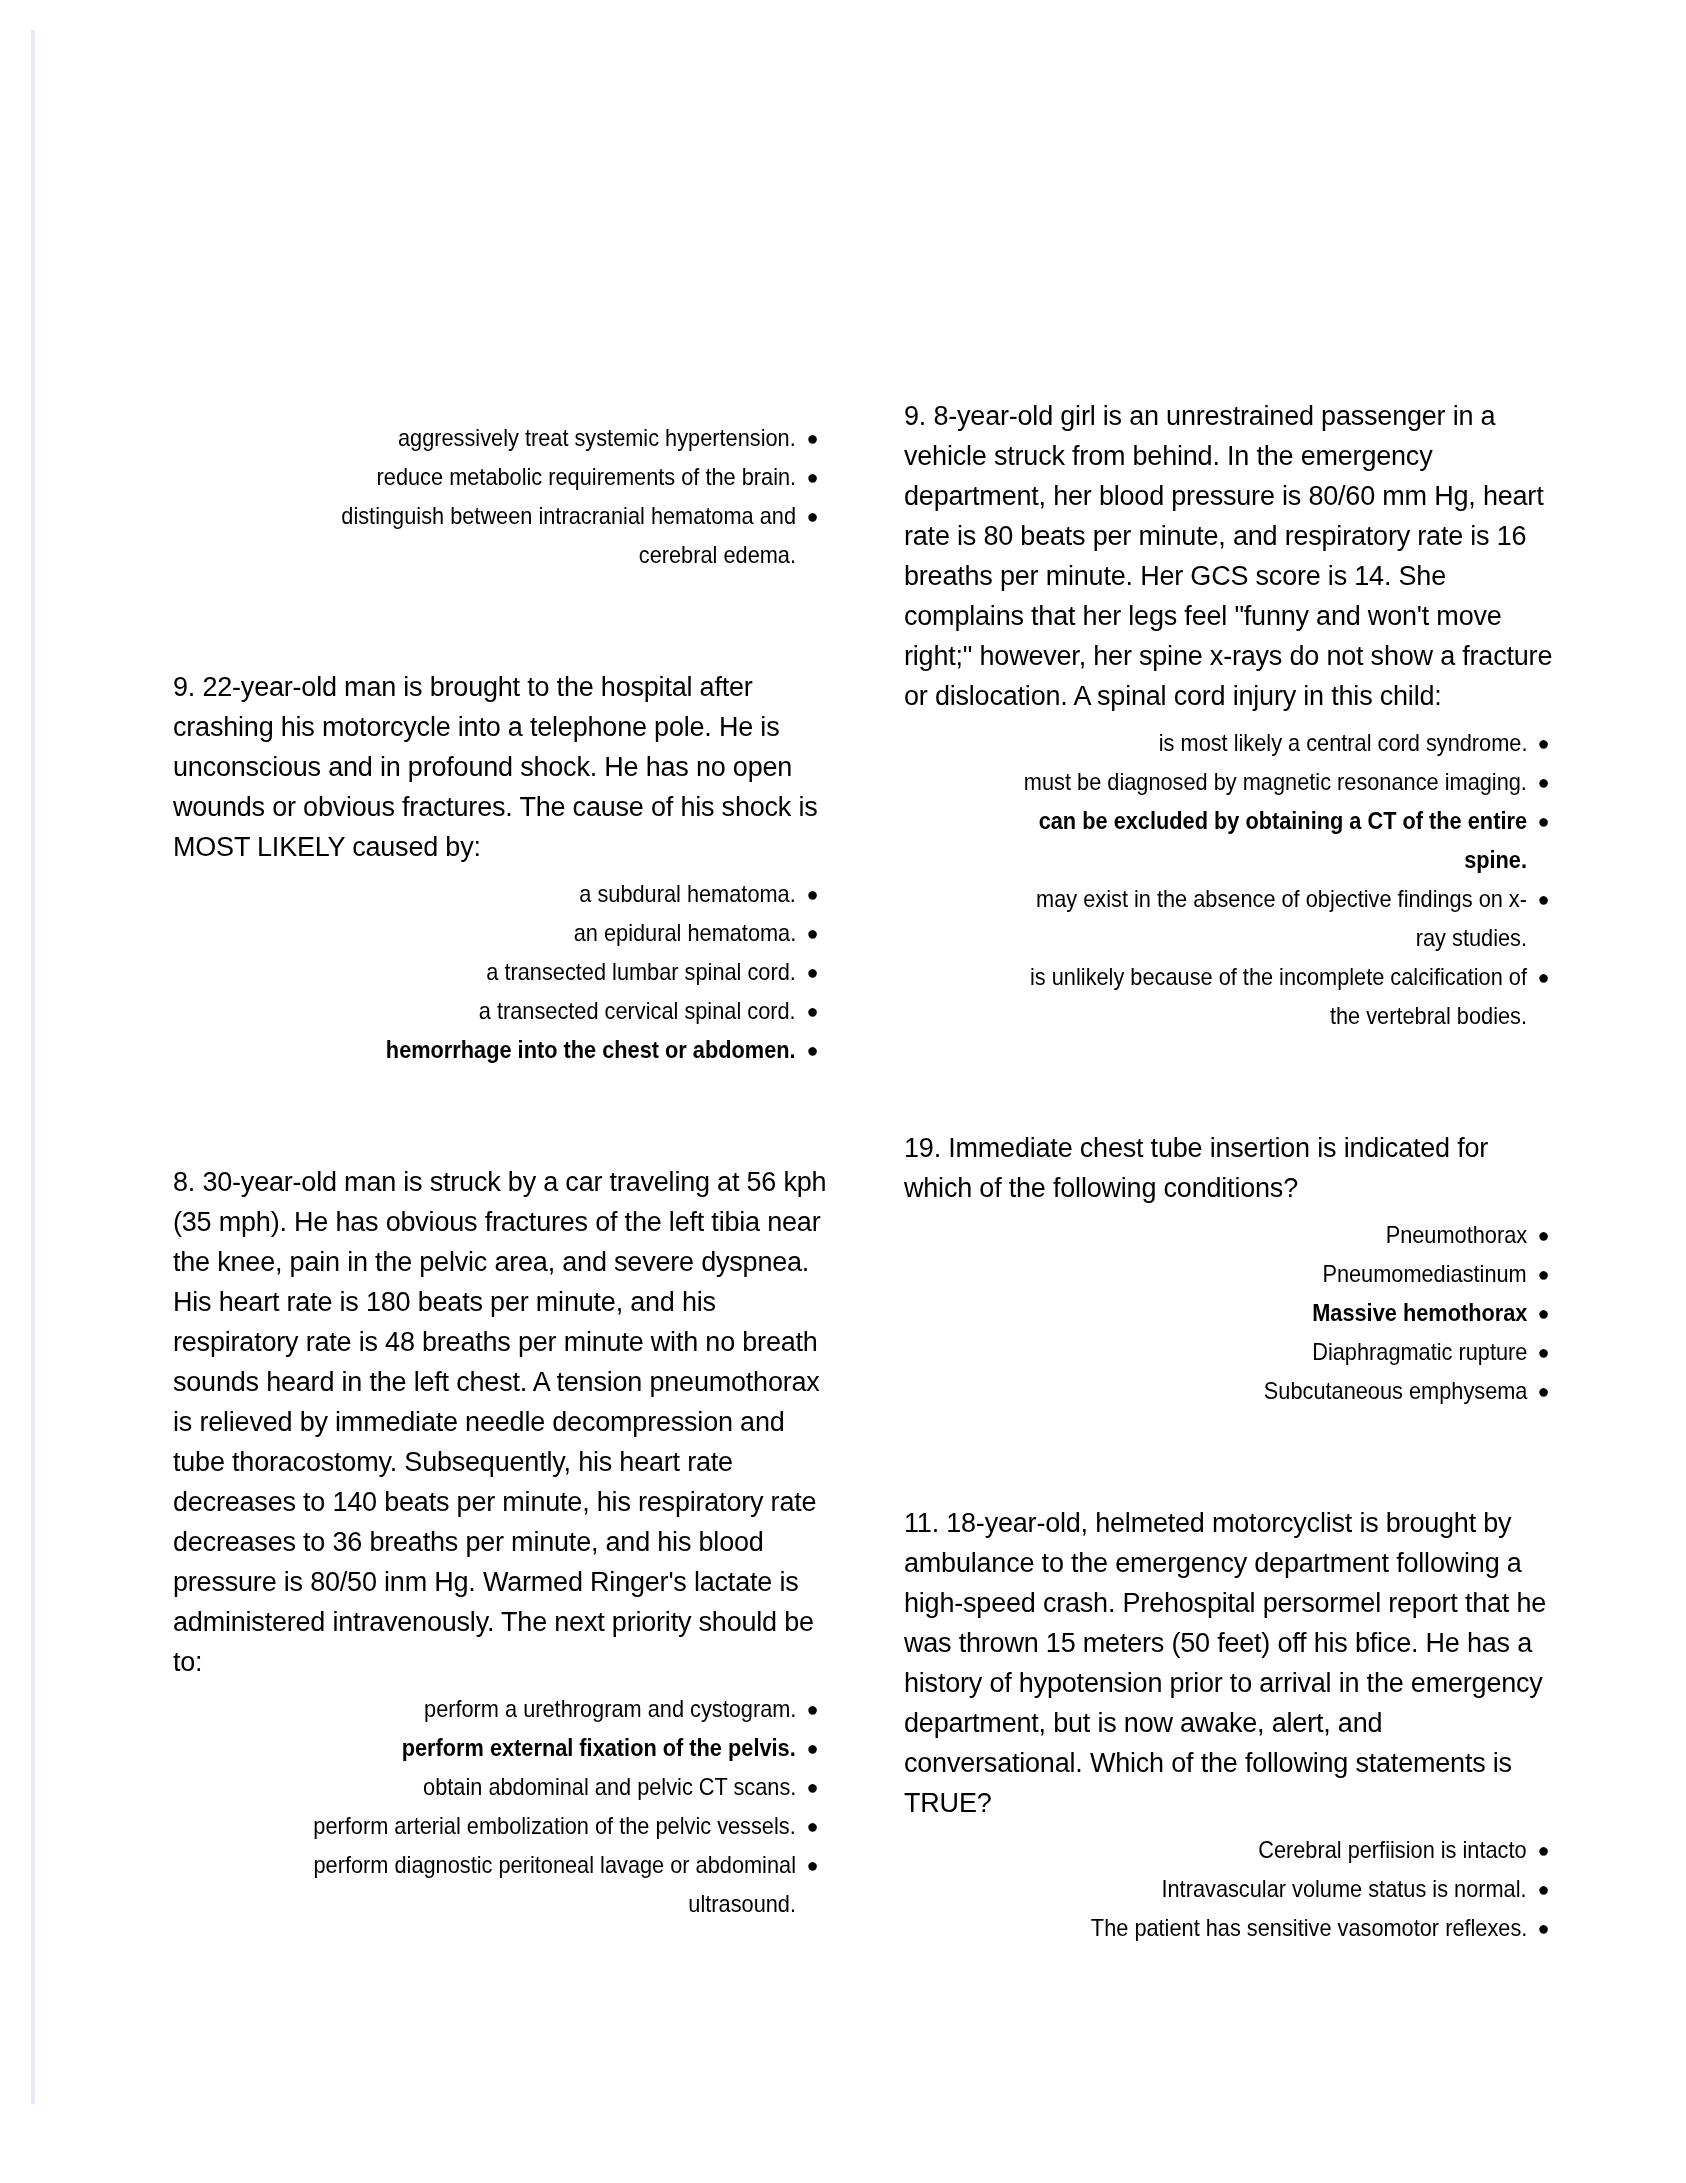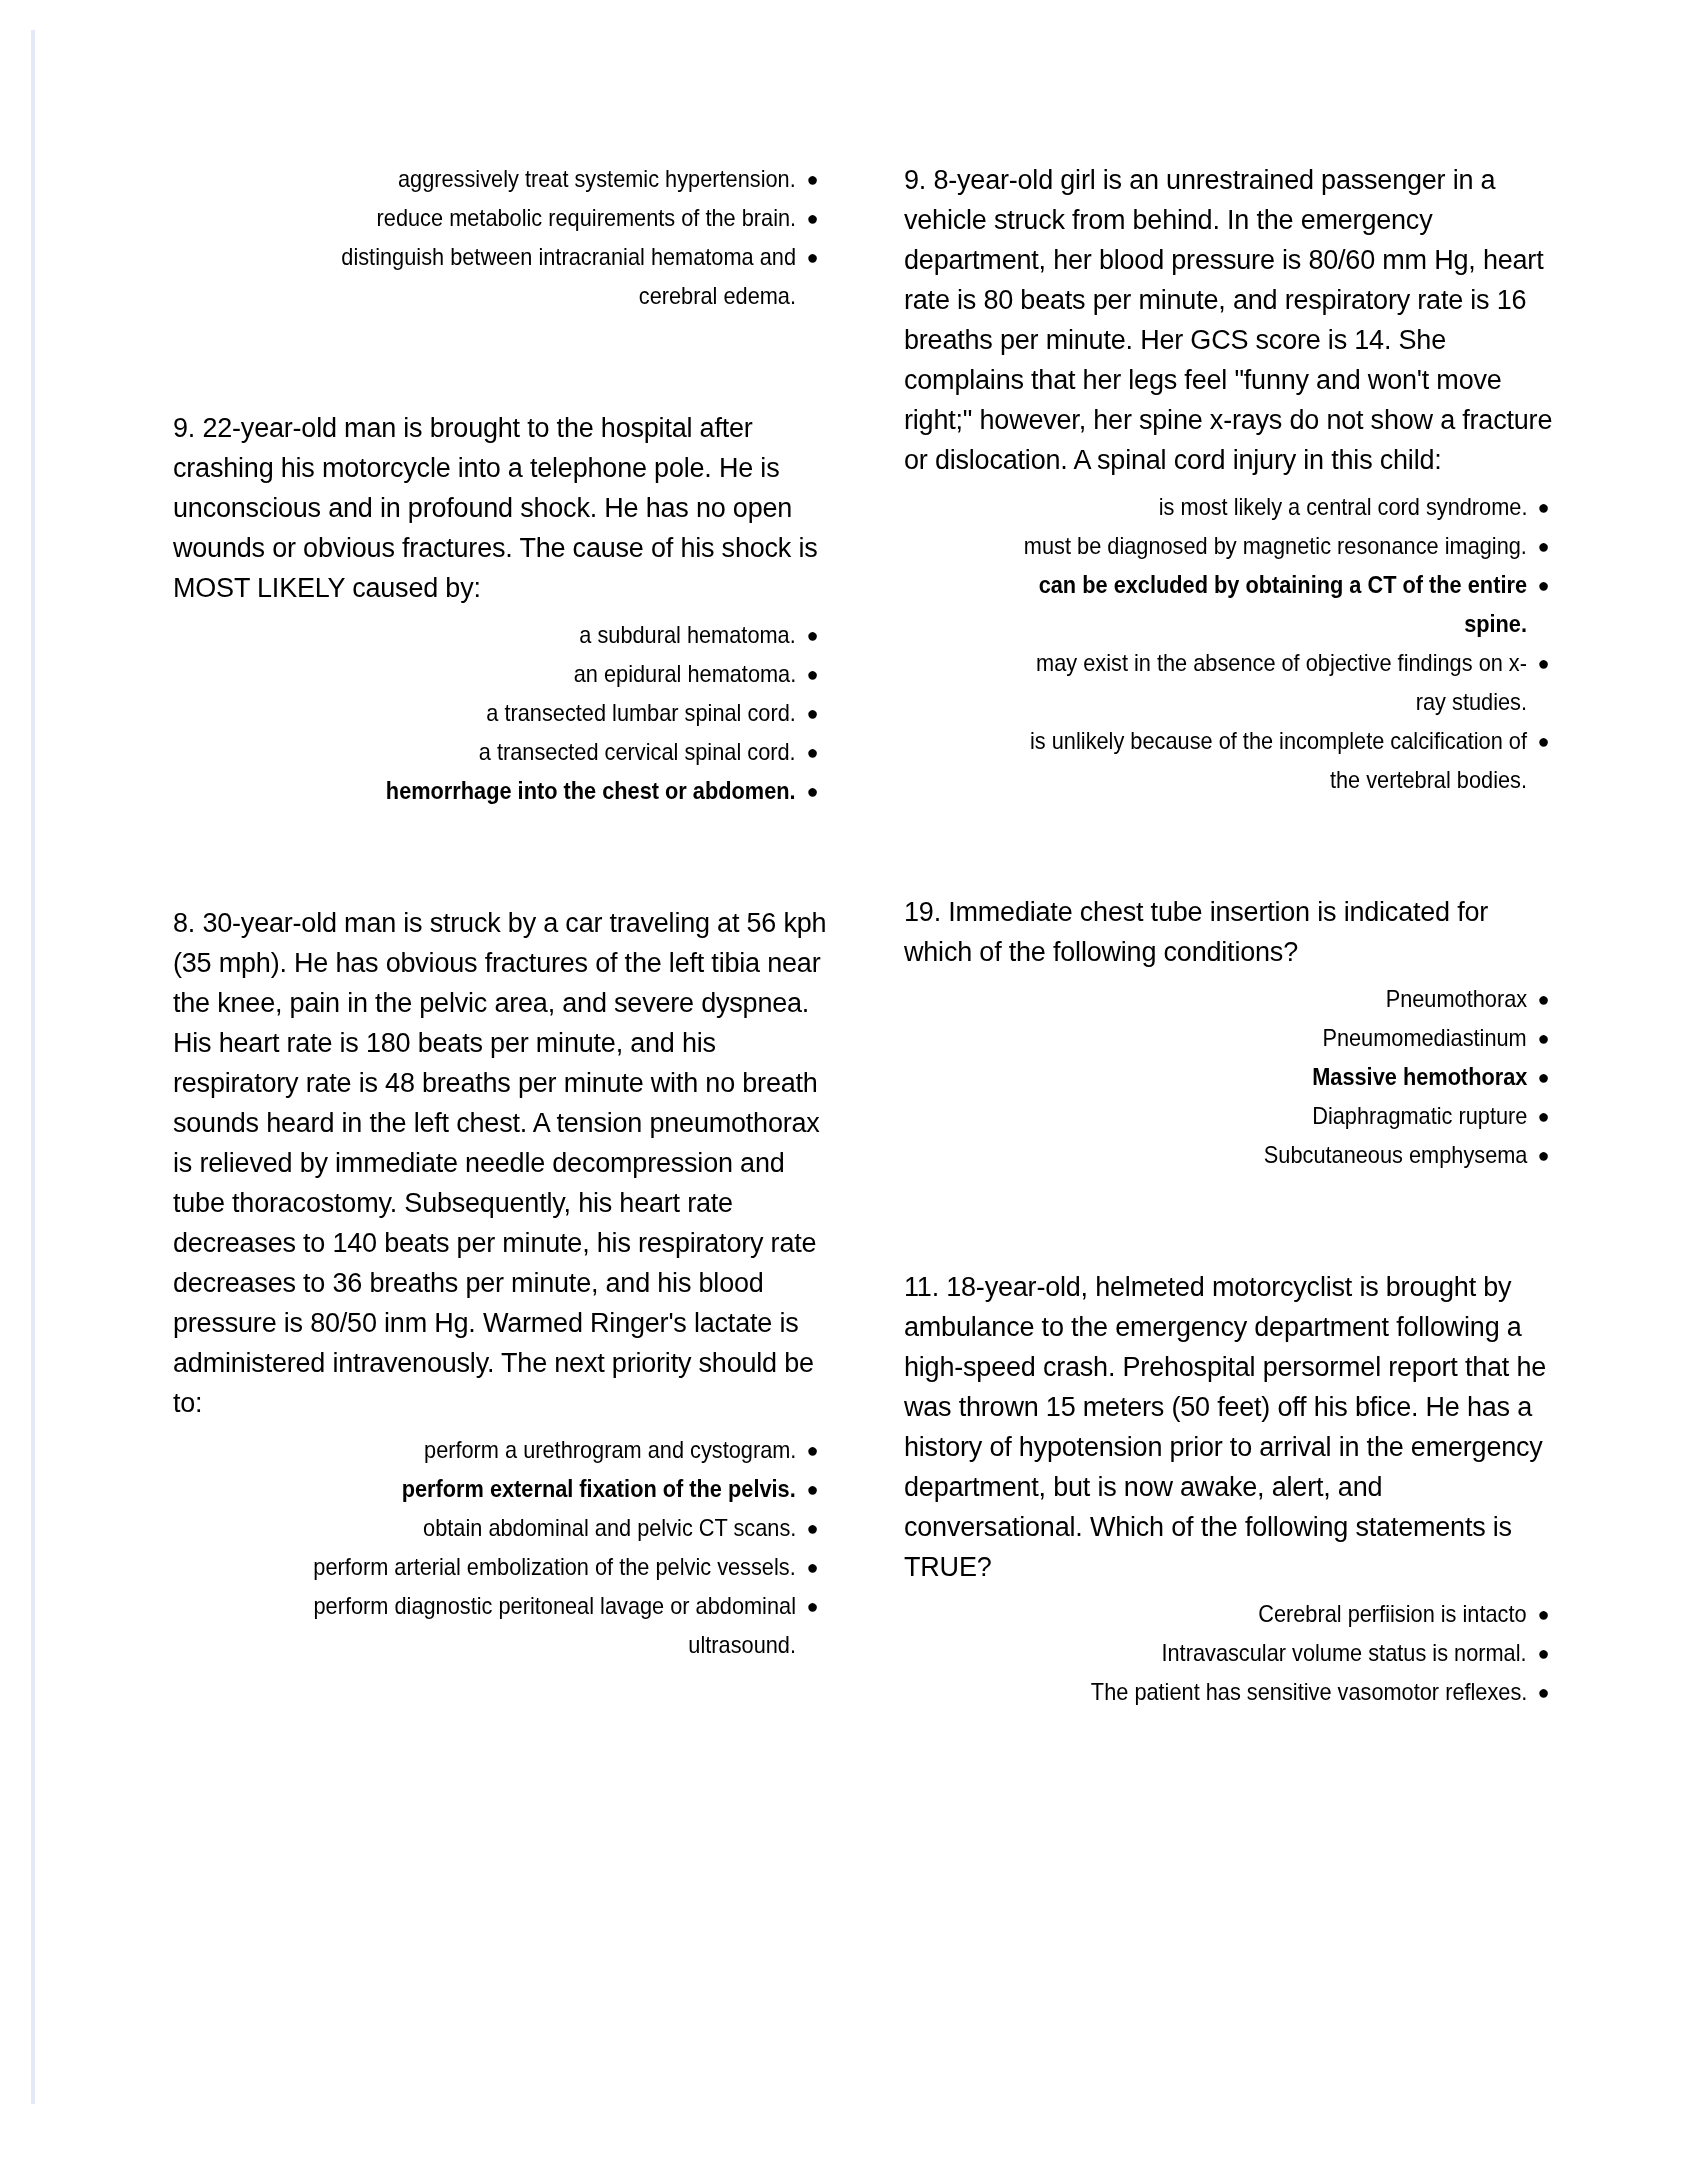--- a/index.html
+++ b/index.html
@@ -25,20 +25,21 @@
   .columns {
     position: absolute;
     left: 0;
     top: 0;
     width: 1407px;
     height: 2183px;
     display: flex;
     box-sizing: border-box;
     padding: 160px 116px 0 173px;
     gap: 75px;
+    align-items: center;
   }
   .column {
     width: 656px;
     flex: 0 0 656px;
   }
   
   .qbody {
     font-family: Liberation Sans, sans-serif;
     font-size: 27px;
     line-height: 40px;

